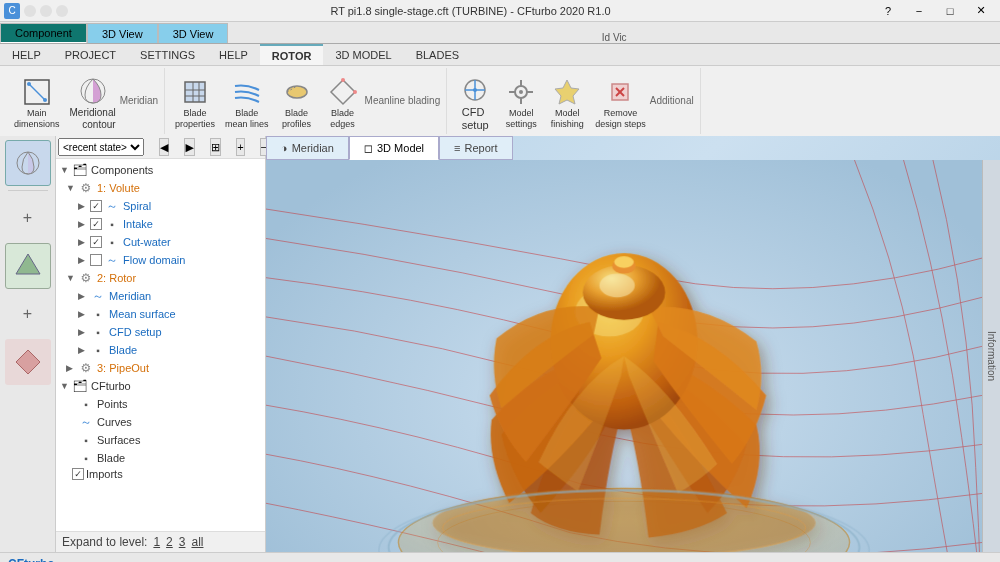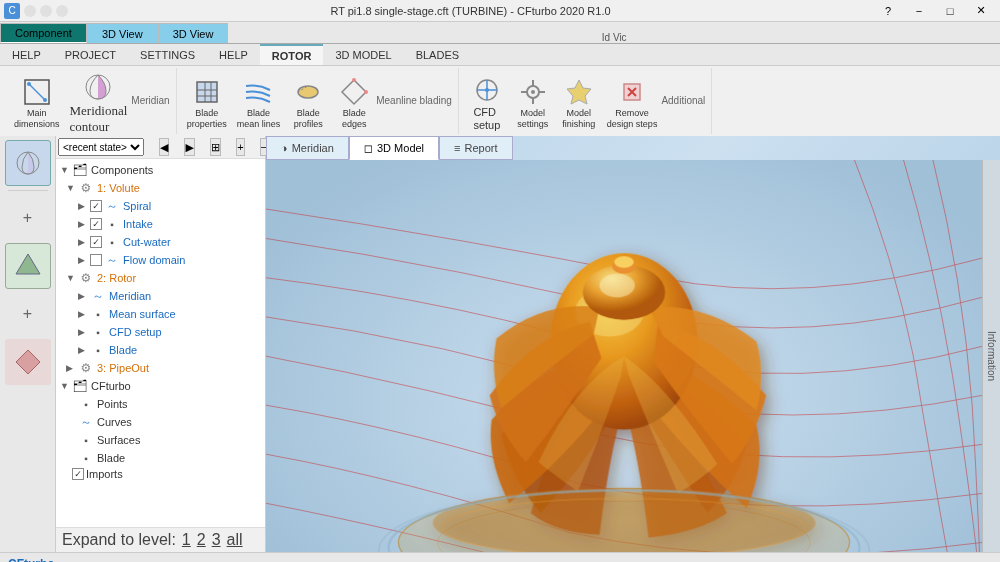--- a/index.html
+++ b/index.html
@@ -198,21 +198,21 @@
     .tree-node .node-label { color: #333; }
     .tree-node .node-label.blue { color: #1a6bbf; font-weight: 500; }
     .tree-node .node-label.orange { color: #d4700a; font-weight: 400; }
     .indent1 { padding-left: 8px; }
     .indent2 { padding-left: 20px; }
 
     .tree-footer {
       border-top: 1px solid #ddd;
       background: #f0f0f0;
       padding: 3px 6px;
-      font-size: 16px;
+      font-size: 12px;
       display: flex;
       align-items: center;
       gap: 6px;
       flex-shrink: 0;
     }
     .tree-footer span { color: #444; }
     .footer-link { color: #1a6bbf; cursor: pointer; text-decoration: underline; }
 
     
     .viewport {
@@ -340,21 +340,21 @@
         <span style="font-size:9px;text-align:center;line-height:1.2;">Main<br>dimensions</span>
       </div>
       <div class="ribbon-btn">
         <div class="icon-box">
           <svg width="32" height="32" viewBox="0 0 32 32">
             <ellipse cx="16" cy="16" rx="12" ry="12" fill="none" stroke="#888" stroke-width="1"></ellipse>
             <path d="M16 4 Q24 12 24 20 Q24 28 16 28" fill="#d4a0d4" stroke="#888" stroke-width="1"></path>
             <path d="M16 4 Q8 12 8 20 Q8 28 16 28" fill="none" stroke="#888" stroke-width="1"></path>
           </svg>
         </div>
-        <span style="font-size:13px;text-align:left;line-height:1.2;font-family:Liberation Serif, serif;">Meridional<br>contour</span>
+        <span style="font-size:10px;text-align:right;line-height:1.2;">Meridional<br>contour</span>
       </div>
     </div>
     <div class="ribbon-group-label">Meridian</div>
   </div>
 
   <div class="ribbon-group">
     <div class="ribbon-group-buttons">
       <div class="ribbon-btn">
         <div class="icon-box">
           <svg width="32" height="32" viewBox="0 0 32 32">

